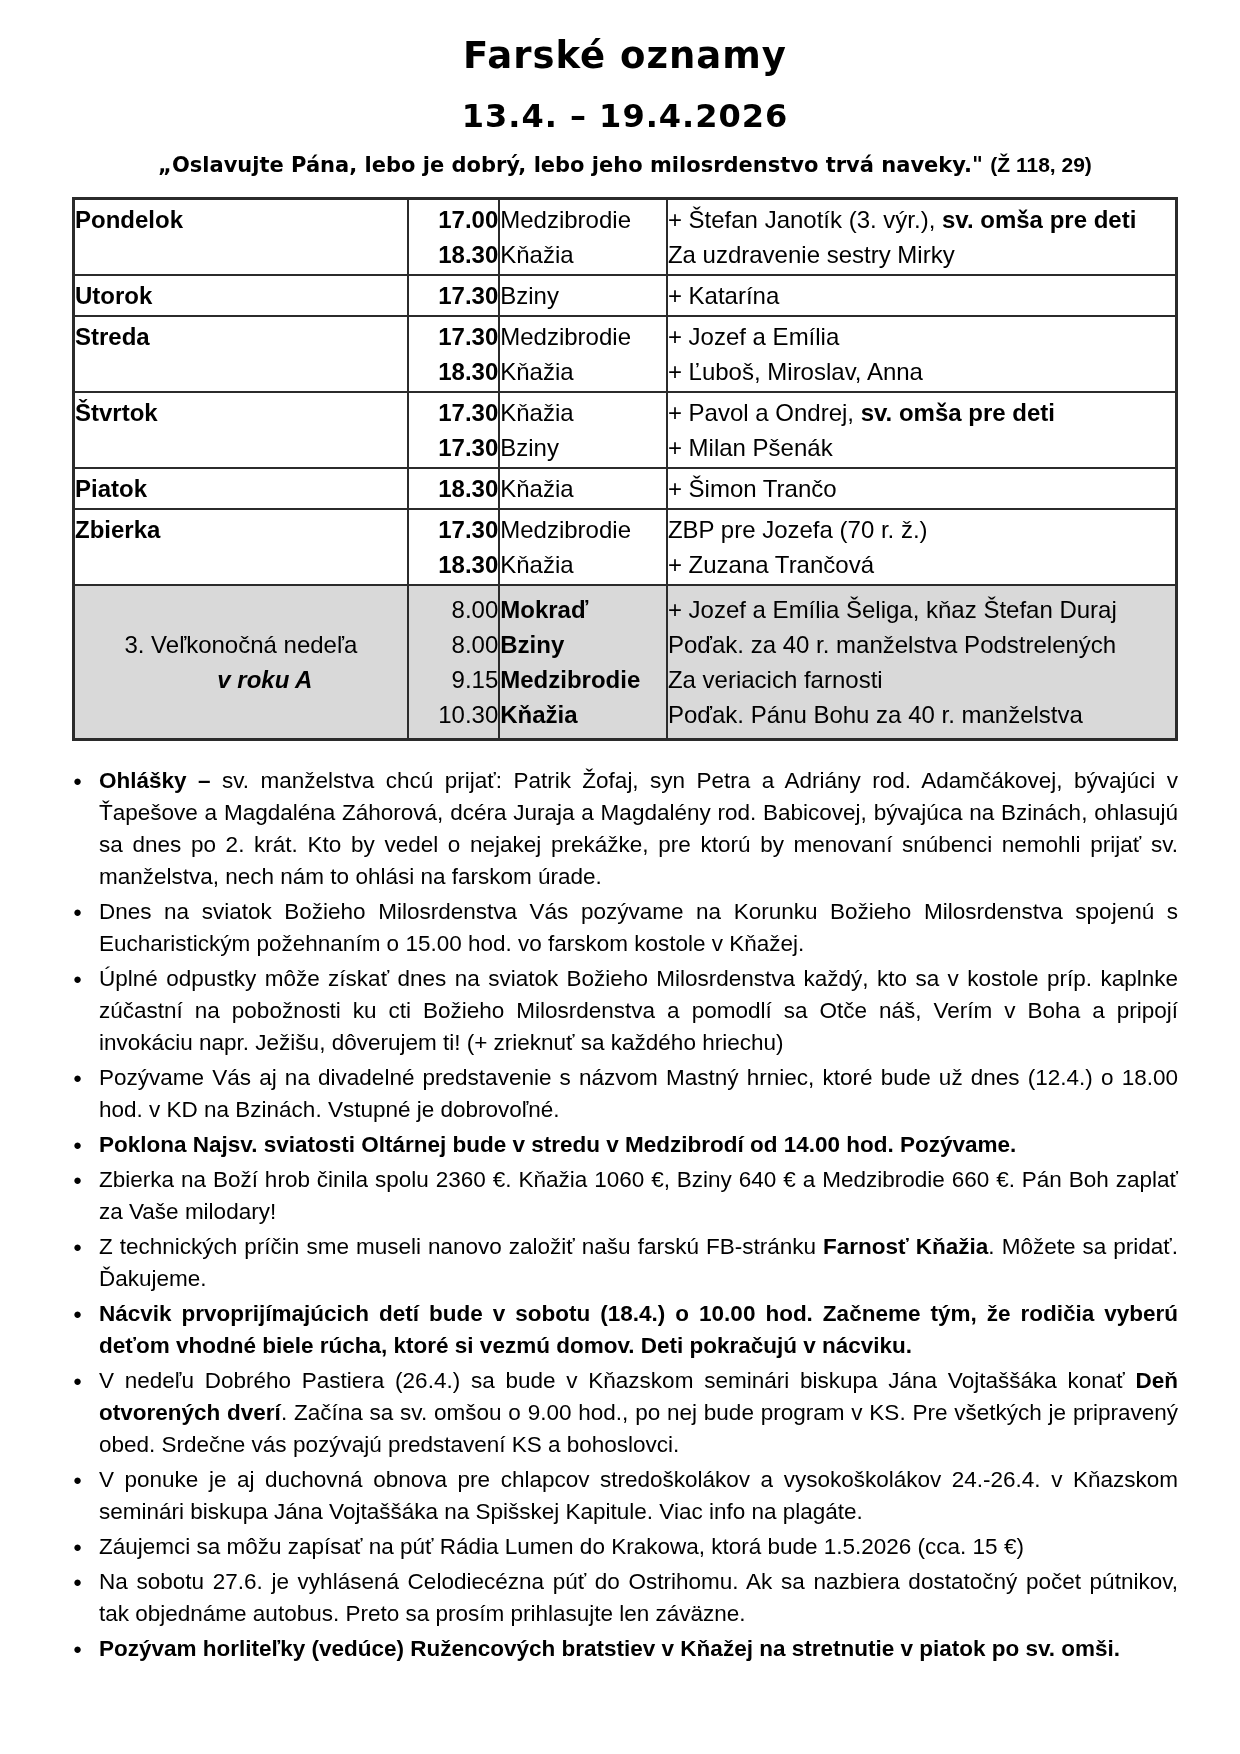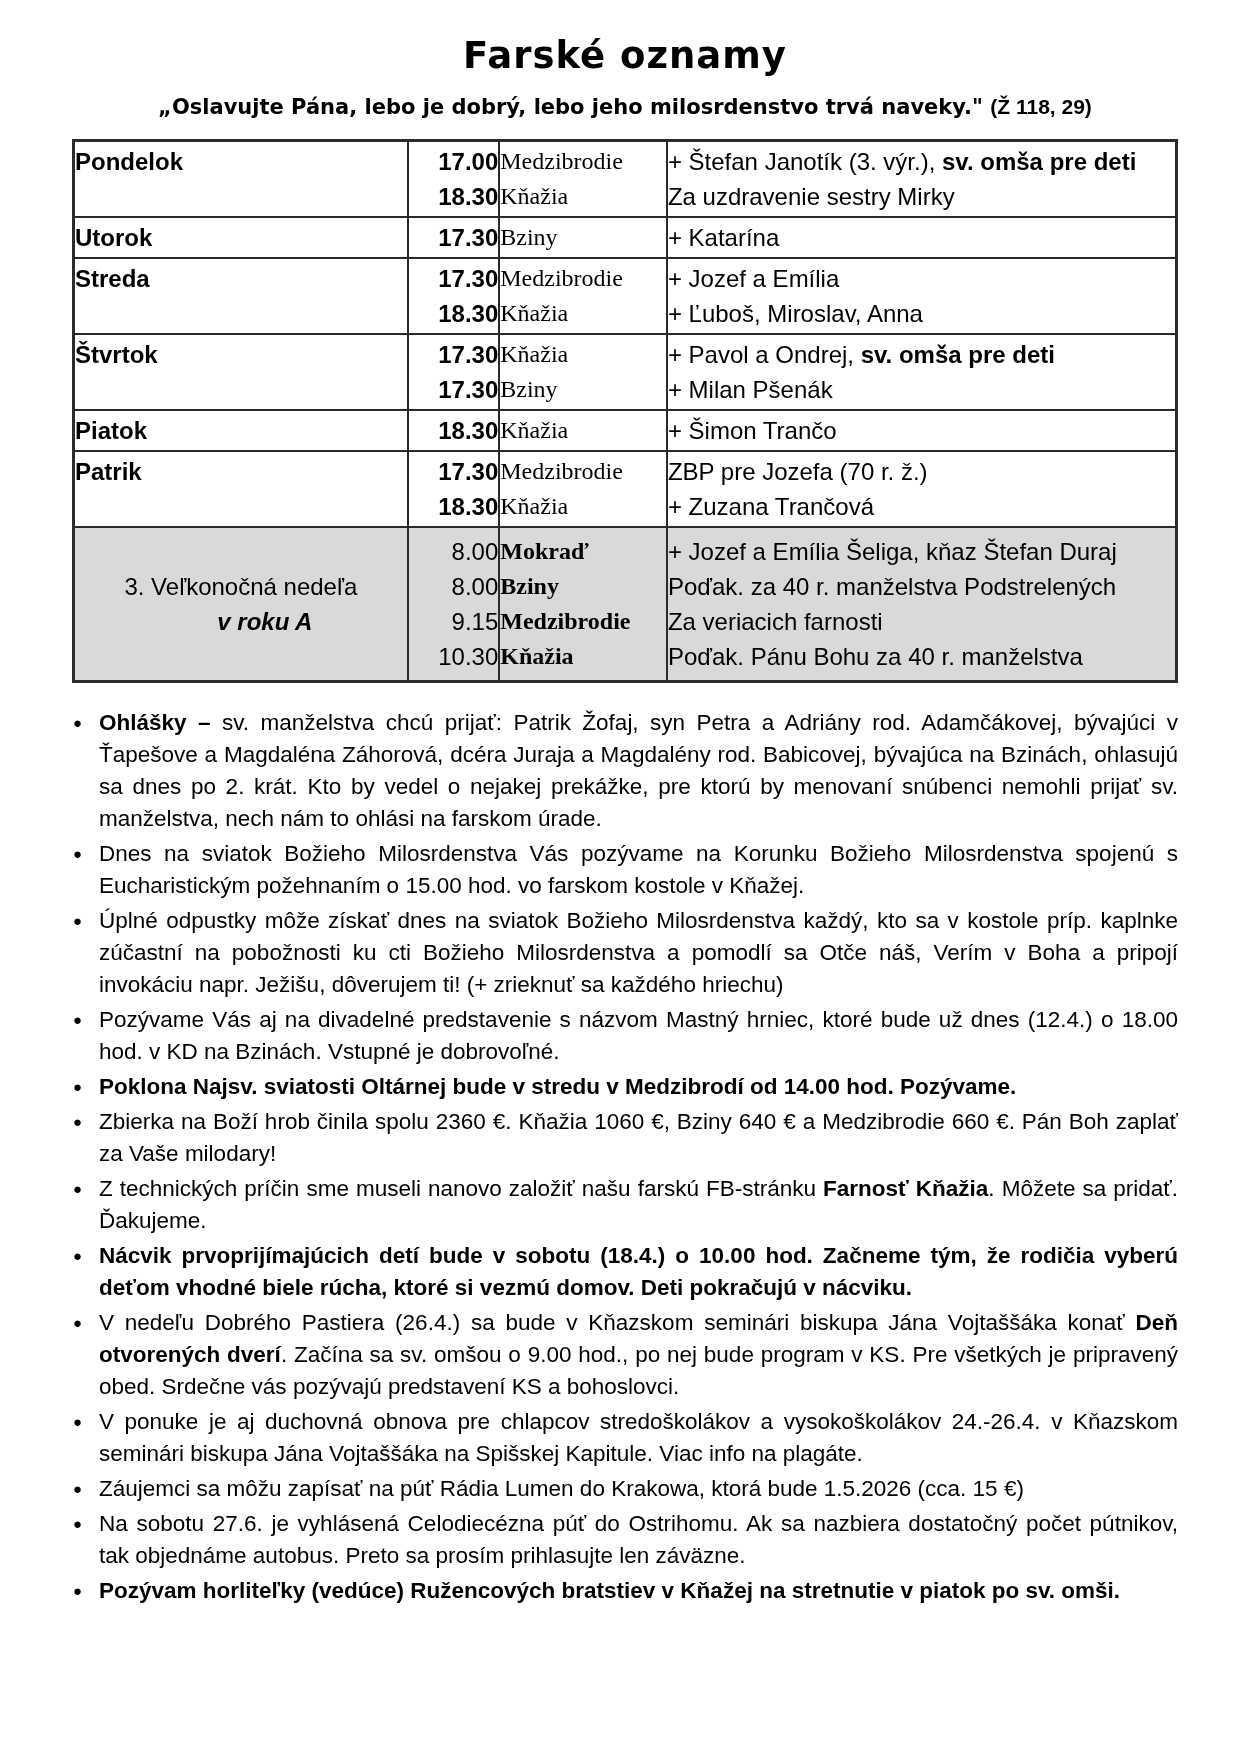--- a/index.html
+++ b/index.html
@@ -33,21 +33,21 @@
     border:3px solid var(--border,#2b2b2b);
     font-size:24px;margin-top:20px;
   }
   table.schedule td{
     border:2px solid var(--border,#2b2b2b);
     padding:2px 0;vertical-align:top;
   }
   .line{line-height:35px;white-space:nowrap;}
   td.day{padding-left:10px;font-weight:bold;}
   td.times{text-align:right;padding-right:10px;}
-  td.places{padding-left:10px;font-family:Liberation Serif, serif;}
+  td.places{padding-left:10px;}
   td.intents{padding-left:12px;}
   tr.hl{background:var(--hl,#d9d9d9);}
   tr.hl td{padding-top:6px;padding-bottom:6px;}
   tr.hl td.day{
     font-weight:normal;text-align:center;vertical-align:middle;padding-left:0;
   }
   .day2{font-style:italic;font-weight:600;line-height:35px;padding-left:48px;}
   .dayname{line-height:35px;}
   .b{font-weight:bold;}
   .i{}
@@ -64,20 +64,21 @@
     position:absolute;left:1px;top:0;font-size:15px;line-height:32px;
   }
 </style>
 </head>
 <body>
 
 <div class="page">
 
   <h1 class="title">Farské oznamy</h1>
 
+  <div class="daterange">13.4. – 19.4.2026</div>
 
   <p class="quote"><span>„Oslavujte Pána, lebo je dobrý, lebo jeho milosrdenstvo trvá naveky."</span> <span class="qref">(Ž 118, 29)</span></p>
 
   <table class="schedule">
     <colgroup>
       <col style="width:30.3%">
       <col style="width:8.3%">
       <col style="width:15.2%">
       <col style="width:46.2%">
     </colgroup>
@@ -156,21 +157,21 @@
           </td>
           <td class="places">
             <div class="line">Kňažia</div>
           </td>
           <td class="intents">
             <div class="line"><span>+ Šimon Trančo</span></div>
           </td>
         </tr>
         <tr>
           <td class="day">
-            <div class="dayname">Patrik</div>
+            <div class="dayname">Zbierka</div>
           </td>
           <td class="times">
             <div class="line b">17.30</div>
             <div class="line b">18.30</div>
           </td>
           <td class="places">
             <div class="line">Medzibrodie</div>
             <div class="line">Kňažia</div>
           </td>
           <td class="intents">

